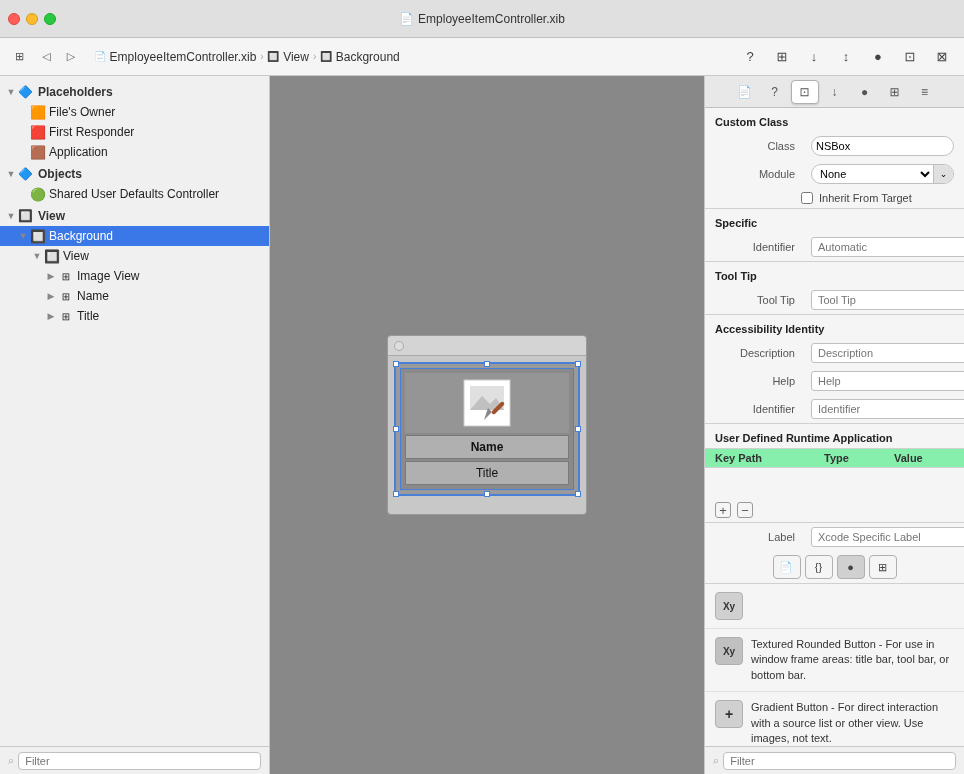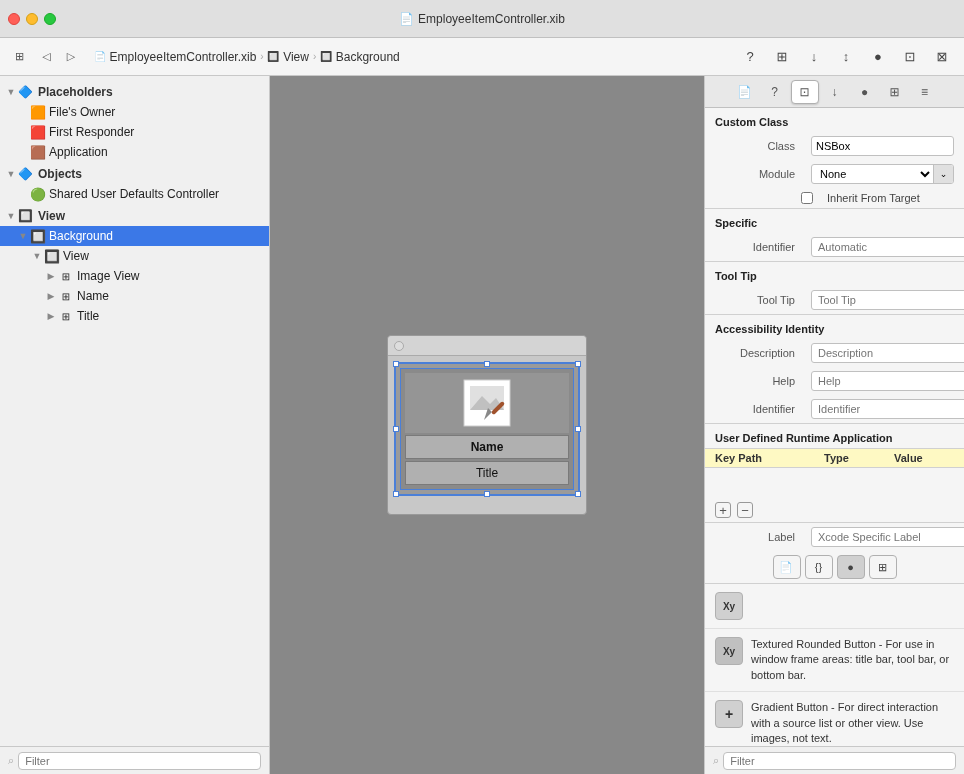--- a/index.html
+++ b/index.html
@@ -67,27 +67,27 @@
     .right-panel { width: 260px; background: #f5f5f5; border-left: 1px solid #c8c8c8; display: flex; flex-direction: column; overflow: hidden; }
     .right-tabs { height: 32px; background: #e8e8e8; border-bottom: 1px solid #c0c0c0; display: flex; align-items: center; justify-content: center; gap: 2px; padding: 4px; }
     .right-tab { width: 28px; height: 24px; background: none; border: 1px solid transparent; border-radius: 4px; cursor: pointer; display: flex; align-items: center; justify-content: center; font-size: 12px; color: #555; }
     .right-tab.active { background: #fff; border-color: #b0b0b0; box-shadow: 0 1px 2px rgba(0,0,0,0.15); }
     .right-content { flex: 1; overflow-y: auto; padding: 0; }
     .right-section { border-bottom: 1px solid #d0d0d0; }
     .right-section-title { font-size: 11px; font-weight: 700; color: #222; padding: 8px 10px 4px; }
     .right-row { display: flex; align-items: center; padding: 4px 10px; gap: 16px; }
     .right-label { font-size: 11px; color: #555; text-align: right; width: 80px; flex-shrink: 0; }
     .right-input { flex: 1; background: #fff; border: 1px solid #c0c0c0; border-radius: 3px; padding: 2px 6px; font-size: 11px; outline: none; height: 20px; }
-    .right-select-wrap { flex: 1; display: flex; align-items: center; background: #fff; border: 1px solid #c0c0c0; border-radius: 3px; height: 20px; overflow: hidden; }
+    .right-select-wrap { flex: 1; display: flex; align-items: center; background: #fff; border: 1px solid #c0c0c0; border-radius: 10px; height: 20px; overflow: hidden; }
     .right-select { flex: 1; border: none; background: transparent; font-size: 11px; padding: 0 4px; outline: none; height: 100%; }
     .right-select-arrow { width: 20px; height: 20px; background: #e0e0e0; border-left: 1px solid #c0c0c0; display: flex; align-items: center; justify-content: center; font-size: 9px; }
-    .right-checkbox-row { display: flex; align-items: center; padding: 4px 10px 4px 96px; gap: 14px; }
+    .right-checkbox-row { display: flex; align-items: center; padding: 4px 10px 4px 96px; gap: 6px; }
     .right-checkbox { width: 12px; height: 12px; }
     .right-checkbox-label { font-size: 11px; color: #444; }
-    .table-header { display: flex; padding: 3px 10px; background: #fef9c3; border-bottom: 1px solid #d0d0d0; border-top: 1px solid #d0d0d0; }
+    .table-header { display: flex; padding: 3px 10px; background: #86efac; border-bottom: 1px solid #d0d0d0; border-top: 1px solid #d0d0d0; }
     .table-col { font-size: 11px; color: #333; font-weight: 600; }
     .table-col-key { flex: 1; }
     .table-col-type { width: 70px; }
     .table-col-value { width: 60px; }
     .table-body { min-height: 30px; }
     .table-add-row { display: flex; padding: 4px 10px; gap: 6px; align-items: center; }
     .add-btn { width: 16px; height: 16px; background: none; border: 1px solid #999; border-radius: 3px; cursor: pointer; display: flex; align-items: center; justify-content: center; font-size: 13px; color: #555; }
     .right-filter { height: 28px; border-top: 1px solid #c8c8c8; padding: 4px 8px; display: flex; align-items: center; gap: 4px; background: #f0f0f0; }
     .right-doc-tabs { display: flex; align-items: center; justify-content: center; gap: 4px; padding: 4px 10px; }
     .doc-tab { width: 28px; height: 24px; background: none; border: 1px solid #b0b0b0; border-radius: 4px; cursor: pointer; display: flex; align-items: center; justify-content: center; font-size: 11px; color: #444; }

